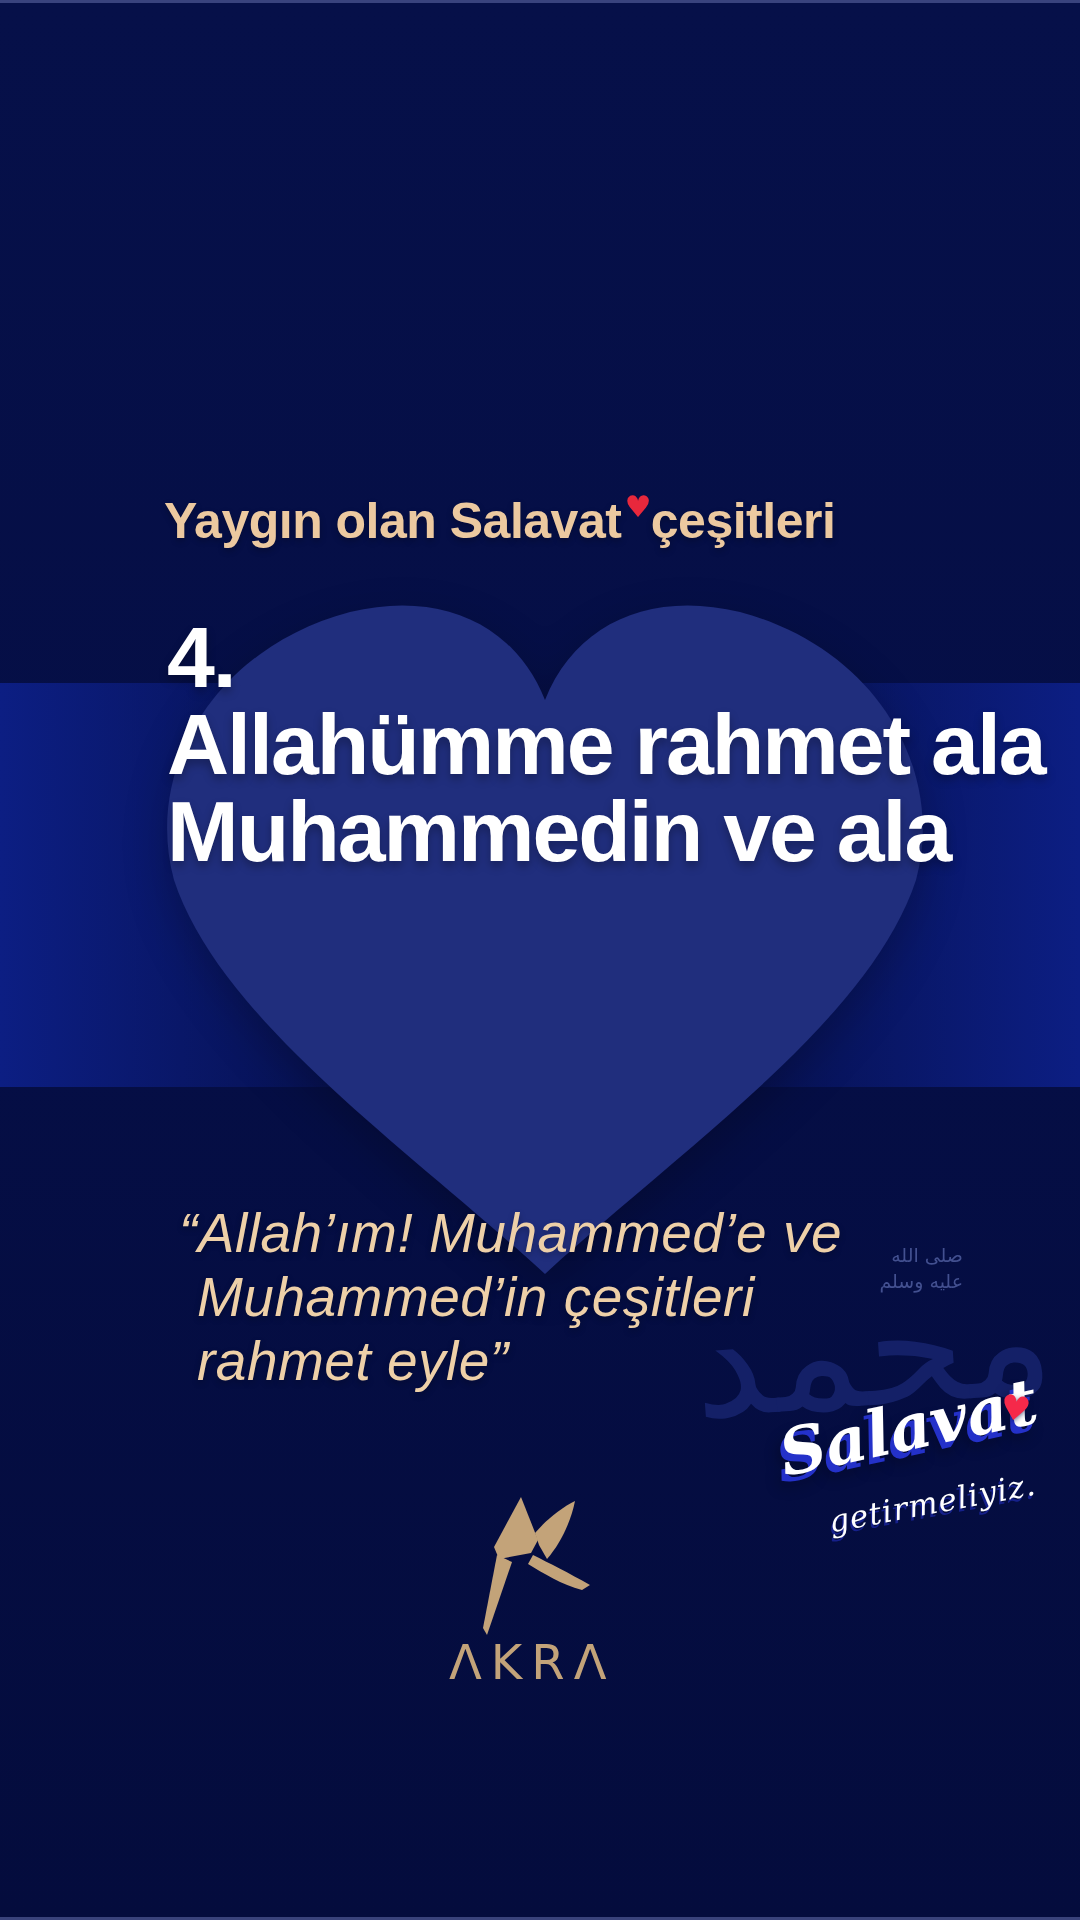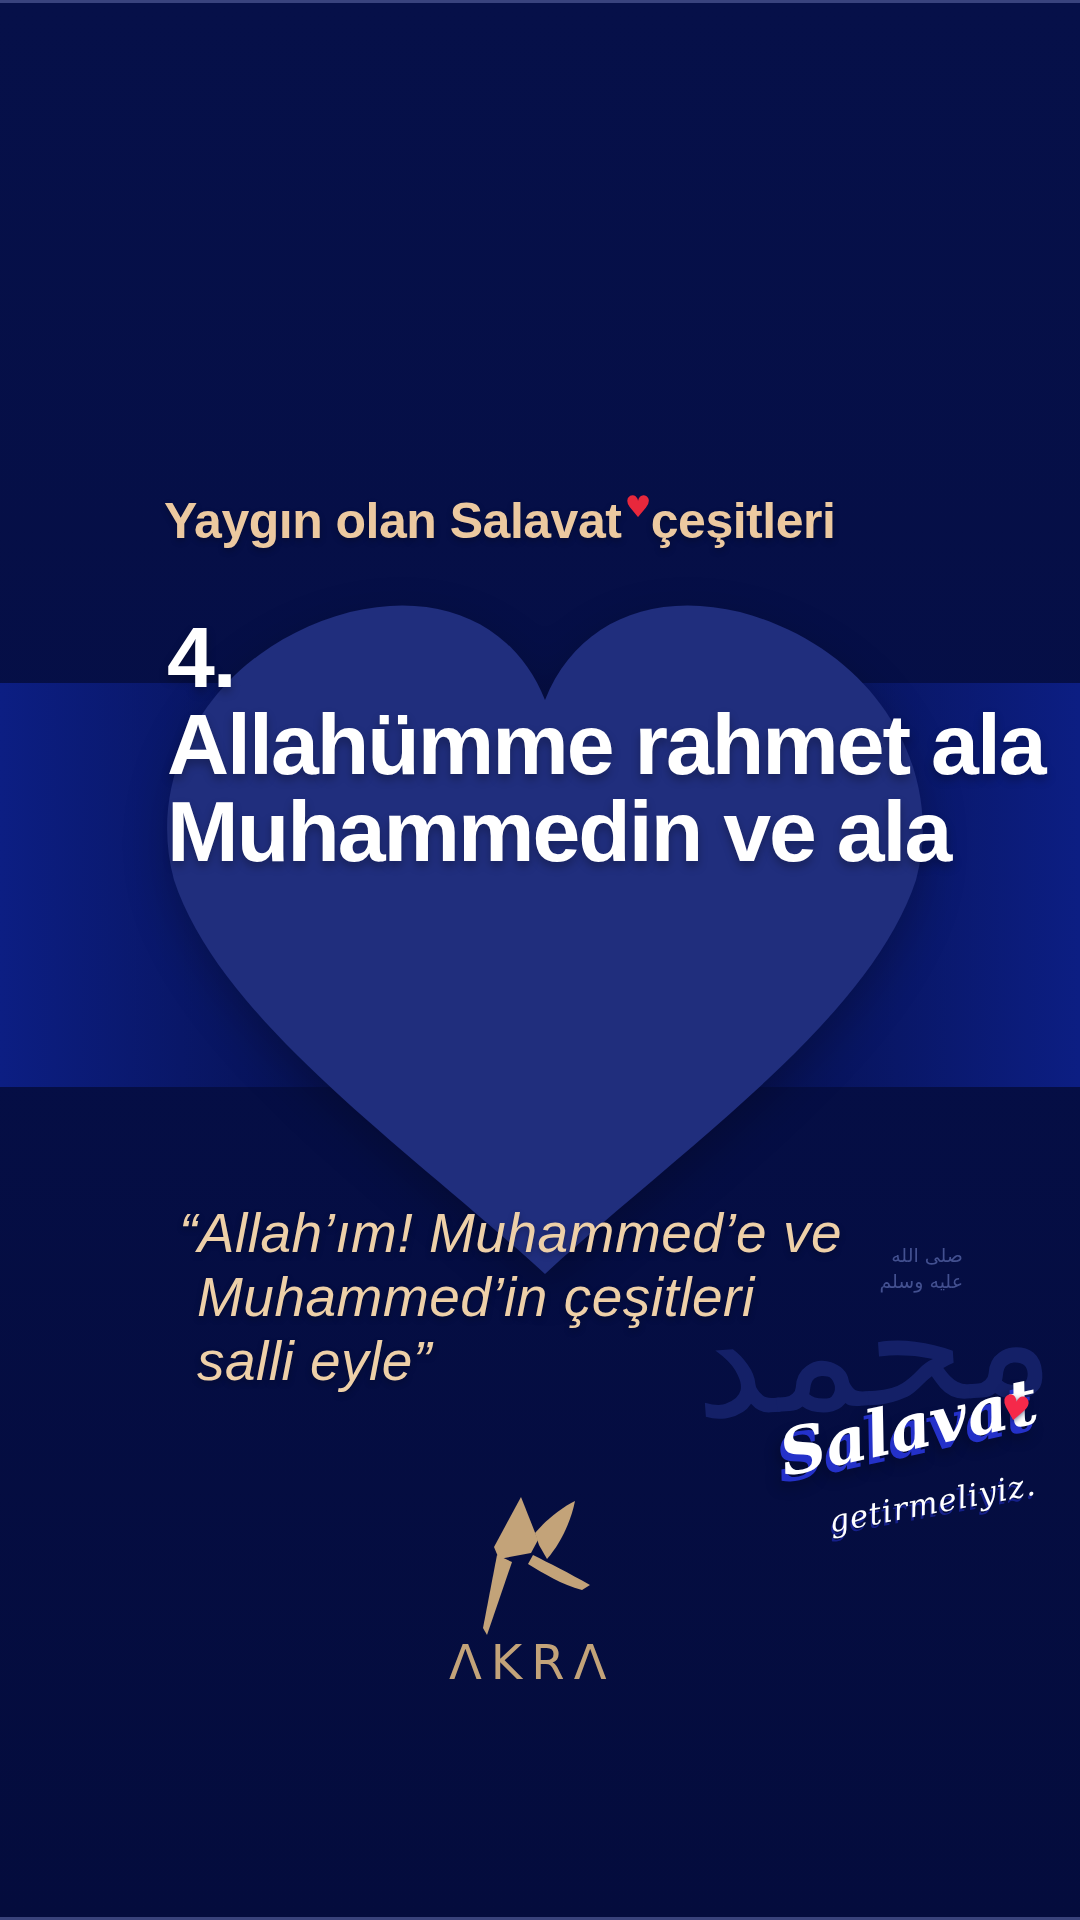--- a/index.html
+++ b/index.html
@@ -111,21 +111,21 @@
 
   <div class="main-text">
     <div class="pline">4.</div>
     <div class="pline">Allahümme rahmet ala</div>
     <div class="pline">Muhammedin ve ala</div>
   </div>
 
   <div class="quote">
     <div class="qline">“Allah’ım! Muhammed’e ve</div>
     <div class="qline">Muhammed’in çeşitleri</div>
-    <div class="qline">salli eyle”</div>
+    <div class="qline">rahmet eyle”</div>
   </div>
 
   <div class="watermark">
     <div class="wm-salutation">صلى الله عليه وسلم</div>
     <div class="wm-big">محمد</div>
   </div>
 
   <div class="salavat-script">Salavat</div>
   <div class="salavat-heart">♥</div>
   <div class="salavat-tagline">getirmeliyiz.</div>

